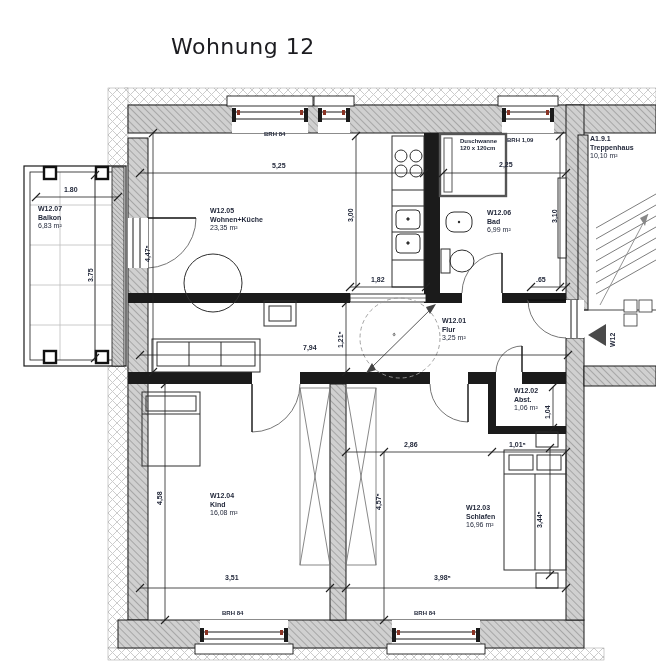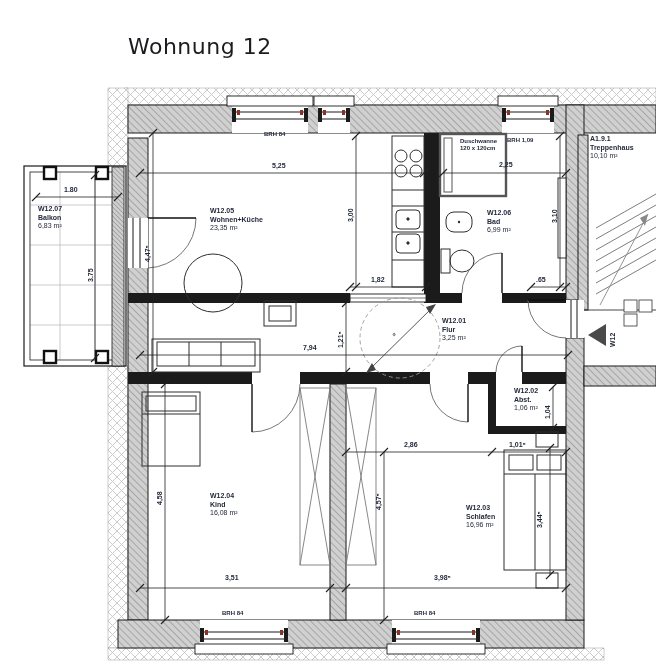--- a/index.html
+++ b/index.html
@@ -2,21 +2,21 @@
 <html><head>
 <meta charset="utf-8">
 <style>
   html,body{margin:0;padding:0;background:#ffffff;}
   body{width:656px;height:664px;position:relative;overflow:hidden;
        font-family:"Liberation Sans",sans-serif;}
   #plan{position:absolute;inset:0;}
   #linework{position:absolute;left:0;top:0;}
   .t{position:absolute;white-space:nowrap;color:#242a3c;}
   #title{font-family:"DejaVu Sans",sans-serif;font-size:22px;font-weight:400;
-         color:#1c1c20;letter-spacing:.5px;}
+         color:#1c1c20;letter-spacing:.5px;margin-left:43px;}
   .room-label{line-height:8.5px;font-size:7px;font-weight:700;}
   .room-label .area{font-weight:400;}
   .dim{font-size:7px;font-weight:700;}
   .small{font-size:6px;font-weight:700;line-height:7px;}
   .vert{transform:rotate(-90deg);transform-origin:0 0;}
   .tiny{font-size:5px;font-weight:700;transform:rotate(-40deg);color:#555;}
 </style>
 </head>
 <body>
 

